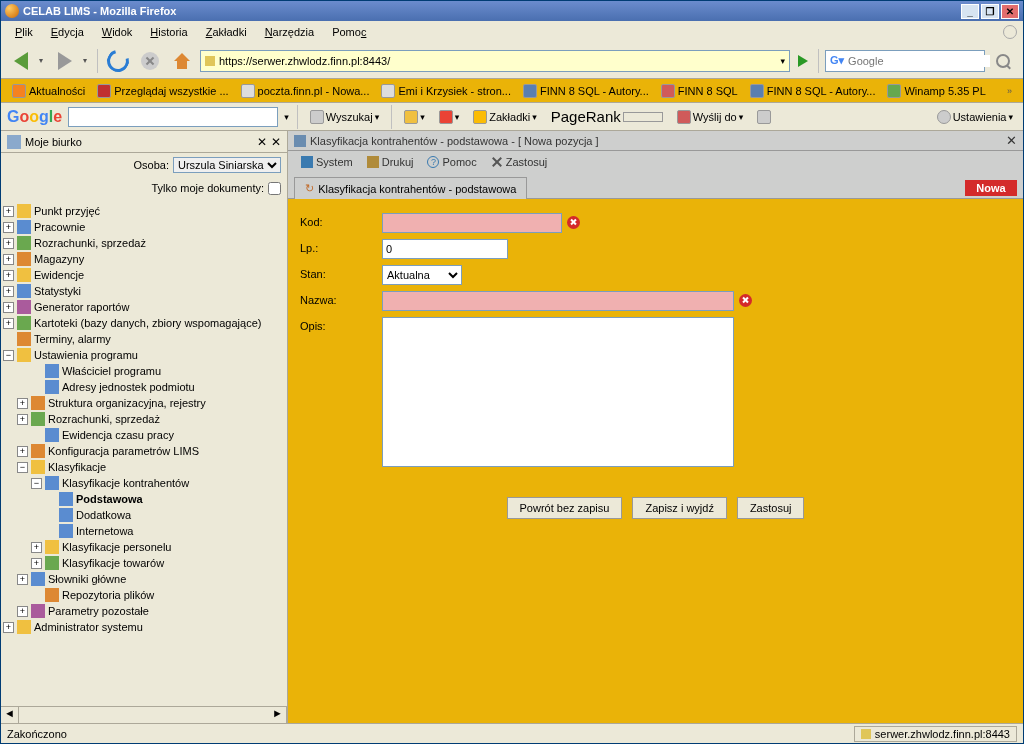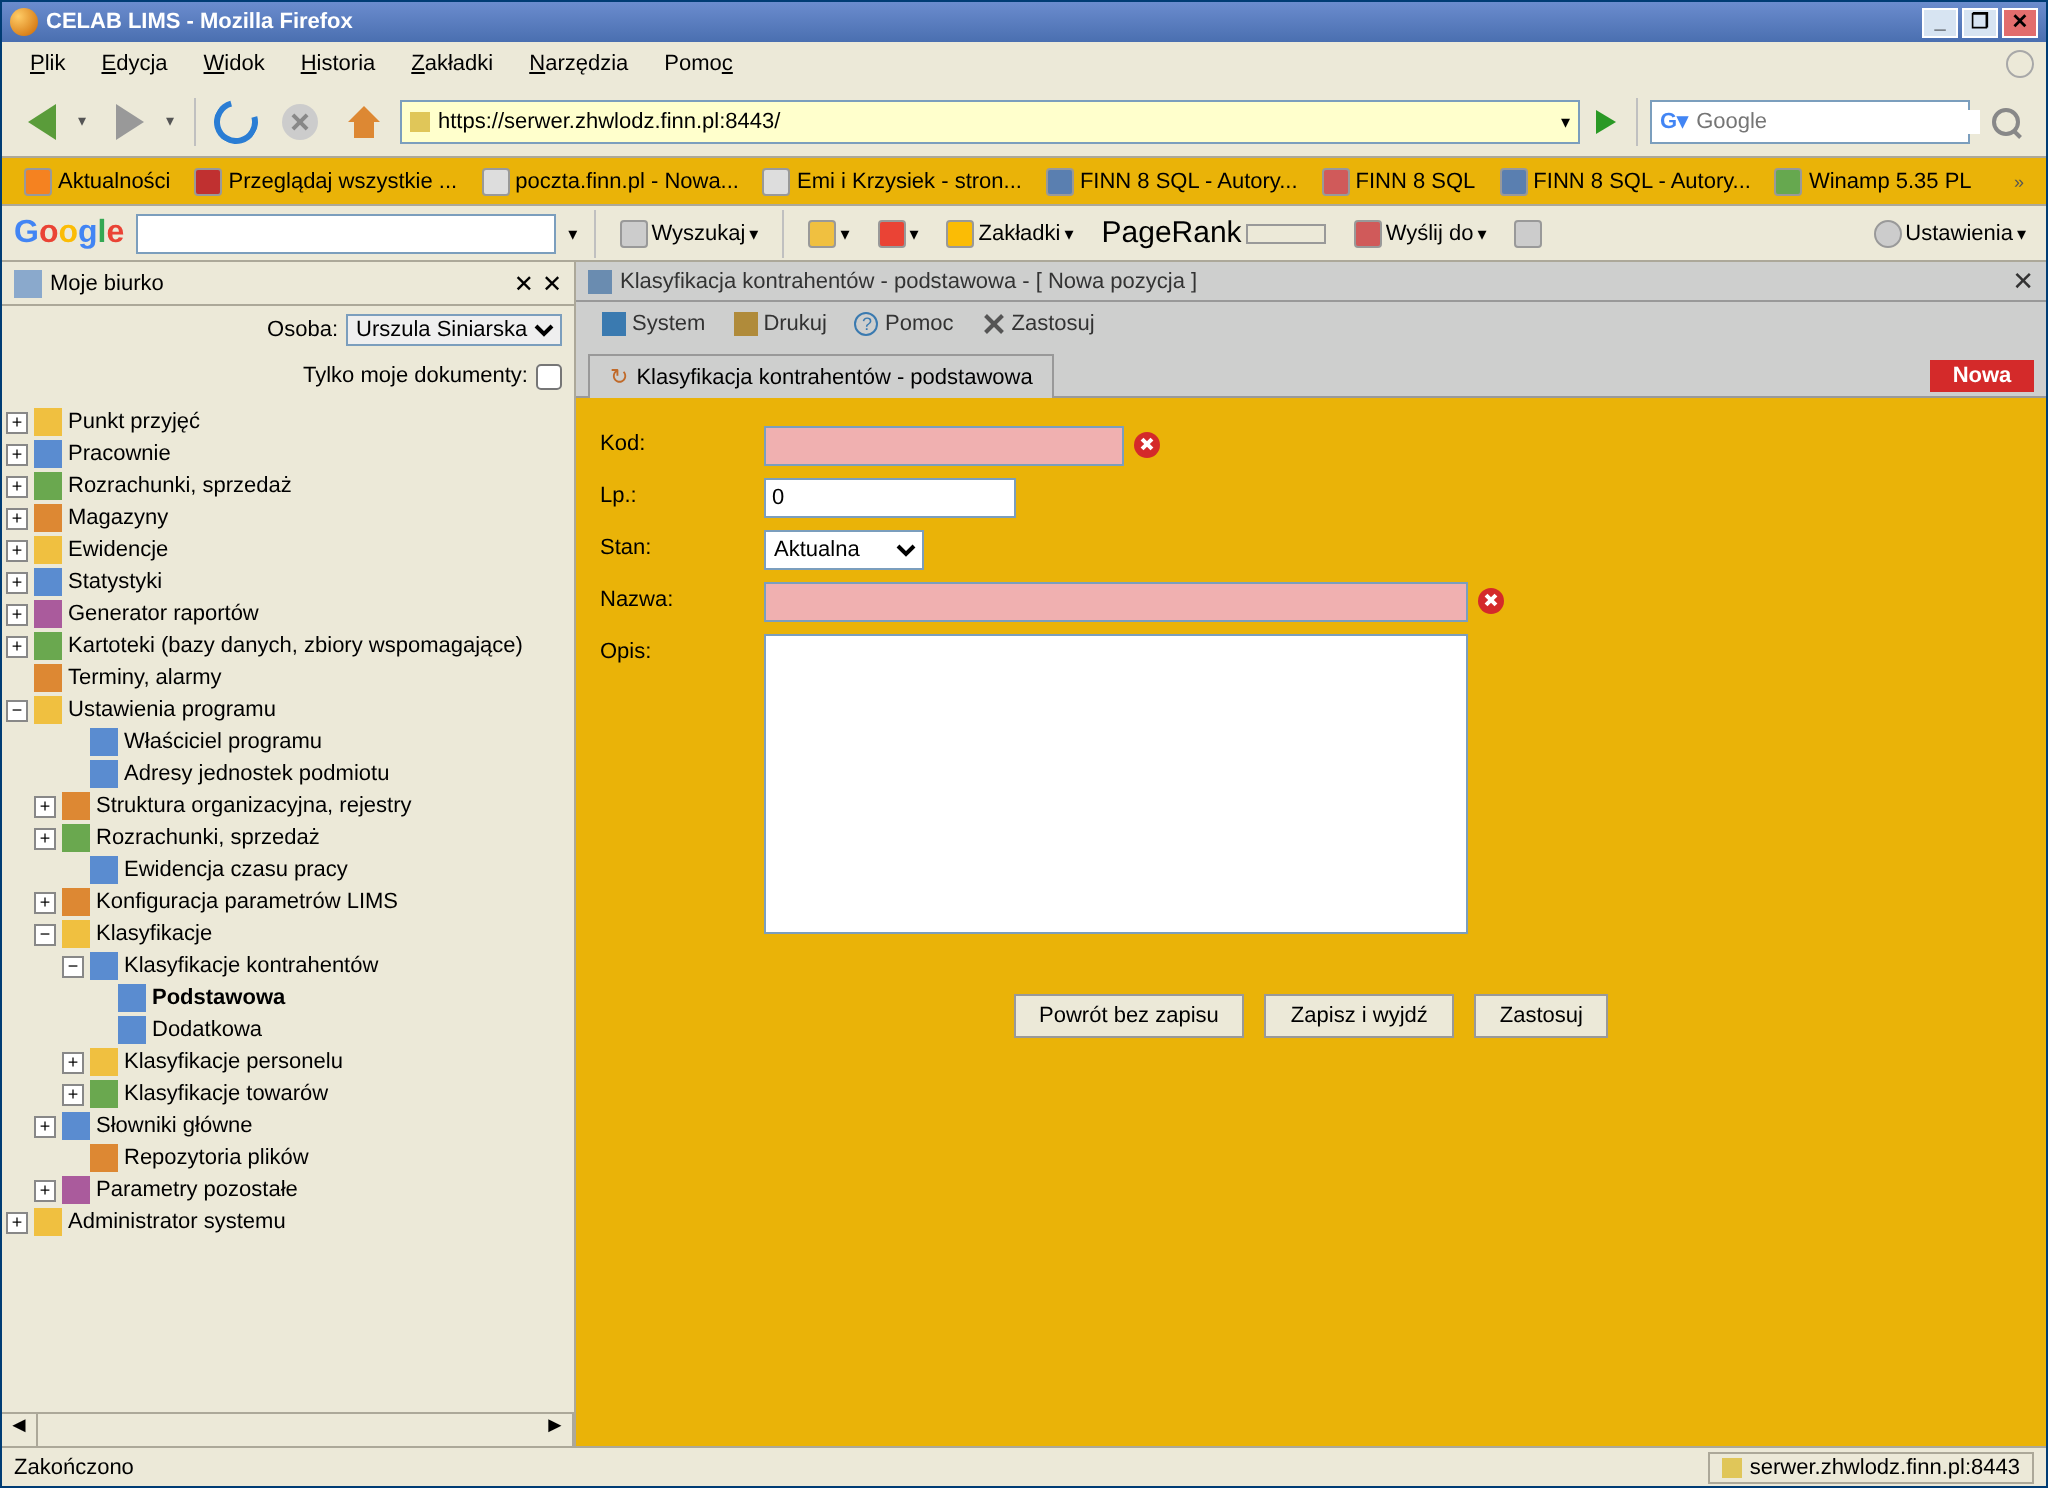--- a/index.html
+++ b/index.html
@@ -356,20 +356,24 @@
             <span>Klasyfikacje kontrahentów</span>
           </div>
         <div class="tree-row sel" style="padding-left:56px">
             <span class="tic b"></span>
             <span>Podstawowa</span>
           </div>
         <div class="tree-row" style="padding-left:56px">
             <span class="tic b"></span>
             <span>Dodatkowa</span>
           </div>
+        <div class="tree-row" style="padding-left:56px">
+            <span class="tic b"></span>
+            <span>Internetowa</span>
+          </div>
         <div class="tree-row" style="padding-left:28px">
             <span class="exp">+</span>
             <span class="tic y"></span>
             <span>Klasyfikacje personelu</span>
           </div>
         <div class="tree-row" style="padding-left:28px">
             <span class="exp">+</span>
             <span class="tic g"></span>
             <span>Klasyfikacje towarów</span>
           </div>

